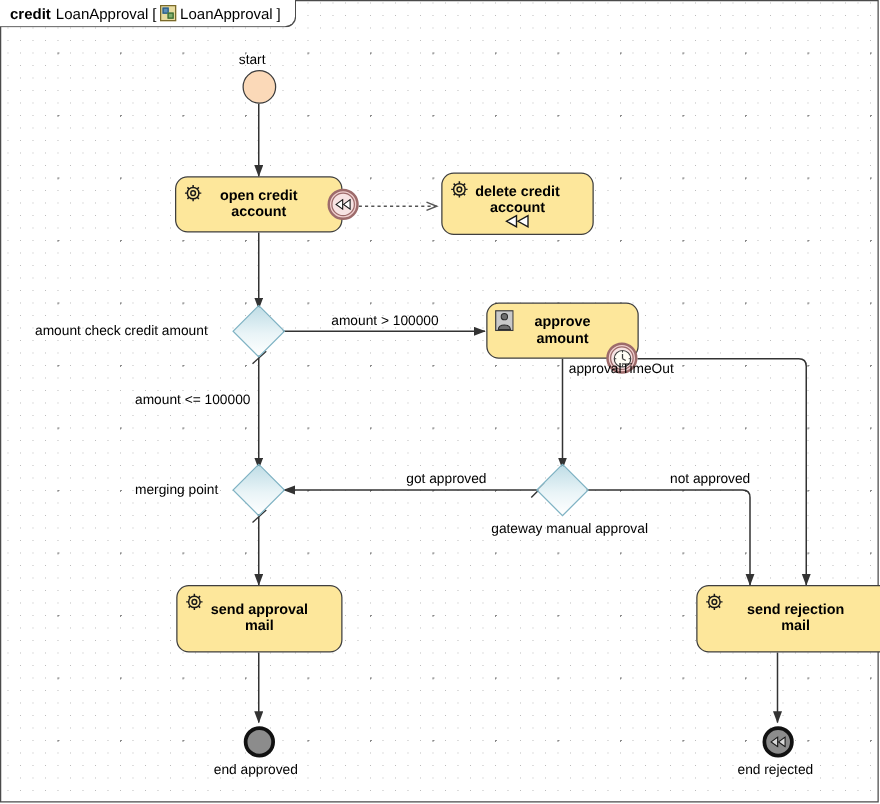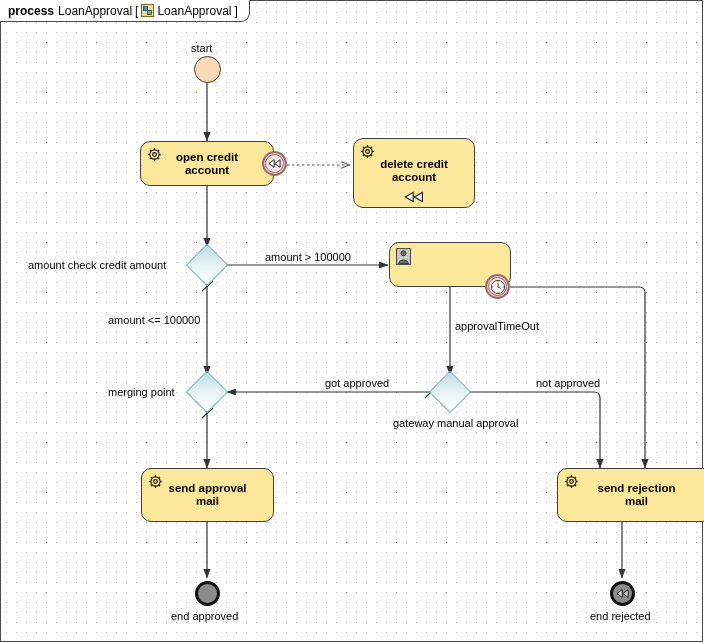--- a/index.html
+++ b/index.html
@@ -145,21 +145,21 @@
   }
 </style>
 </head>
 <body>
 
 <div id="app">
 
   <div id="process-frame"></div>
 
   <div id="title-tab">
-    <span class="kw">process</span>
+    <span class="kw">credit</span>
     <span class="nm">LoanApproval</span>
     <span class="br">[</span>
     <span class="proc-icon"></span>
     <span class="nm">LoanApproval</span>
     <span class="br">]</span>
   </div>
 
   <svg id="canvas">
     <defs>
       <marker id="arrow" markerWidth="9" markerHeight="9" refX="7.5" refY="3" orient="auto" markerUnits="strokeWidth">
@@ -224,21 +224,21 @@
     <div class="inner">
       <svg width="13" height="9" viewBox="0 0 14 10">
         <g fill="#ffffff" stroke="#1a1a1a" stroke-width="1">
           <path d="M6.6,0.8 L6.6,9.2 L0.8,5 z"></path>
           <path d="M13.2,0.8 L13.2,9.2 L7.4,5 z"></path>
         </g>
       </svg>
     </div>
   </div>
 
-  <div class="task with-comp" style="left:353px;top:138px;width:122px;height:70px;">
+  <div class="task with-comp" style="left:353px;top:138px;width:122px;height:50px;">
     <svg class="gear-icon" viewBox="0 0 20 20">
       <g fill="none" stroke="#1a1a1a" stroke-width="1.4">
         <circle cx="10" cy="10" r="5.4"></circle>
         <circle cx="10" cy="10" r="2.2"></circle>
         <path d="M10,2.3 L10,4.6 M10,15.4 L10,17.7 M2.3,10 L4.6,10 M15.4,10 L17.7,10
                  M4.6,4.6 L6.2,6.2 M13.8,13.8 L15.4,15.4 M15.4,4.6 L13.8,6.2 M6.2,13.8 L4.6,15.4"></path>
       </g>
     </svg>
     <div class="lbl">delete credit
 account</div>
@@ -252,20 +252,22 @@
 
   <div class="gw" style="left:192px;top:250px;"></div>
   <div class="lab" style="left:28px;top:259px;">amount check credit amount</div>
 
   <div class="task" style="left:389px;top:242px;width:122px;height:45px;">
     <svg class="user-icon" viewBox="0 0 16 18">
       <rect x="0.6" y="0.6" width="14.8" height="16.8" fill="#c9c9c9" stroke="#3a3a3a" stroke-width="1"></rect>
       <circle cx="8" cy="5.6" r="2.7" fill="#6e6e6e" stroke="#2b2b2b" stroke-width="0.9"></circle>
       <path d="M2.8,16.6 C3.2,11.4 12.8,11.4 13.2,16.6 z" fill="#6e6e6e" stroke="#2b2b2b" stroke-width="0.9"></path>
     </svg>
+    <div class="lbl">approve
+amount</div>
   </div>
 
   <div class="ev ev-boundary" style="left:485px;top:274px;">
     <div class="inner">
       <svg width="16" height="16" viewBox="0 0 16 16">
         <circle cx="8" cy="8" r="6.6" fill="#fffdf6" stroke="#3a3a3a" stroke-width="0.9"></circle>
         <g stroke="#3a3a3a" stroke-width="0.8">
           <path d="M8,1.6 L8,3 M8,13 L8,14.4 M1.6,8 L3,8 M13,8 L14.4,8"></path>
           <path d="M8,8 L8,4.2" stroke-width="1"></path>
           <path d="M8,8 L10.6,9.4" stroke-width="1"></path>
@@ -314,17 +316,17 @@
       <g fill="#d8d8d8" stroke="#1a1a1a" stroke-width="1">
         <path d="M6.6,0.8 L6.6,9.2 L0.8,5 z"></path>
         <path d="M13.2,0.8 L13.2,9.2 L7.4,5 z"></path>
       </g>
     </svg>
   </div>
   <div class="lab" style="left:590px;top:610px;">end rejected</div>
 
   <div class="lab" style="left:265px;top:251px;">amount &gt; 100000</div>
   <div class="lab" style="left:108px;top:314px;">amount &lt;= 100000</div>
-  <div class="lab" style="left:455px;top:320px;">approvalTimeOut</div>
+  <div class="lab" style="left:455px;top:289px;">approvalTimeOut</div>
   <div class="lab" style="left:297px;top:377px;margin-left:28px;">got approved</div>
   <div class="lab" style="left:536px;top:377px;">not approved</div>
 
 </div>
 
 </body></html>

